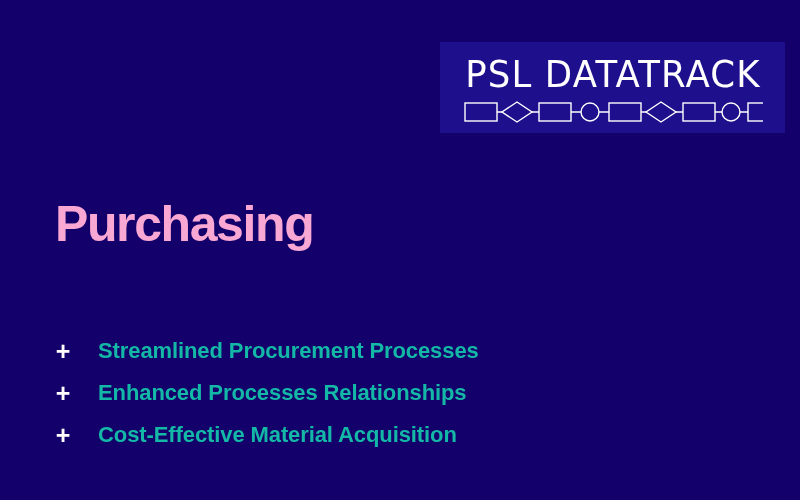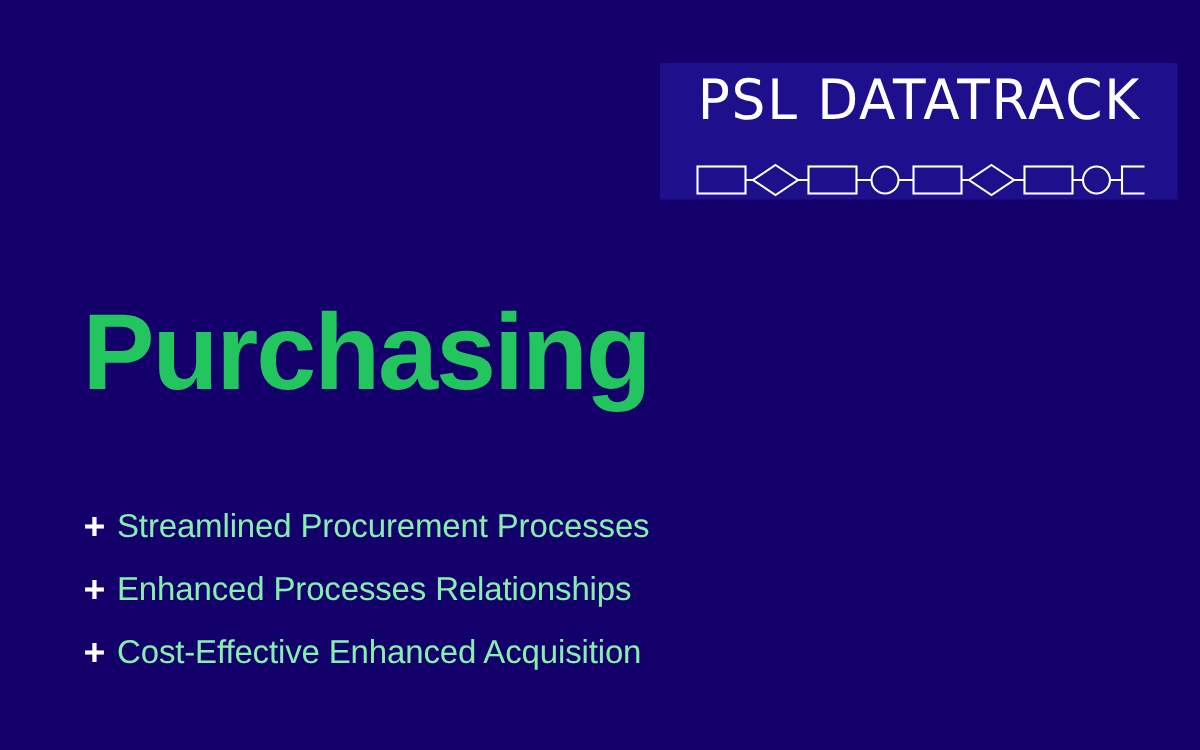--- a/index.html
+++ b/index.html
@@ -27,21 +27,21 @@
   .logo-panel {
     position: absolute;
     left: 440px;
     top: 42px;
     width: 345px;
     height: 91px;
     background: #1E0F8C;
     display: flex;
     flex-direction: column;
     align-items: center;
-    justify-content: space-between;
+    justify-content: center;
     padding-top: 4px;
     box-sizing: border-box;
   }
 
   .logo-wordmark {
     font-family: "DejaVu Sans", sans-serif;
     font-size: 37px;
     font-weight: 400;
     color: #FFFFFF;
     letter-spacing: 1.2px;
@@ -57,23 +57,23 @@
     width: 300px;
     height: 26px;
     display: block;
   }
 
   
   .headline {
     position: absolute;
     left: 55px;
     top: 199px;
-    font-size: 72px;
+    font-size: 50px;
     font-weight: bold;
-    color: #22c55e;
+    color: #f9a8d4;
     letter-spacing: -1.4px;
     line-height: 1.0;
     white-space: nowrap;
   }
 
   
   .bullets {
     position: absolute;
     left: 48px;
     top: 330px;
@@ -92,24 +92,24 @@
     width: 30px;
     flex: 0 0 30px;
     text-align: center;
     color: #FFFFFF;
     font-size: 25px;
     font-weight: bold;
     line-height: 1;
   }
 
   .bullet-text {
-    margin-left: 0;
-    color: #86efac;
+    margin-left: 20px;
+    color: #14b8a6;
     font-size: 22px;
-    font-weight: normal;
+    font-weight: bold;
     letter-spacing: -0.1px;
     white-space: nowrap;
   }
 </style>
 </head>
 <body>
 
 <div class="slide">
 
   <div class="logo-panel">
@@ -147,17 +147,17 @@
     <li class="bullet-row">
       <span class="bullet-marker">+</span>
       <span class="bullet-text">Streamlined Procurement Processes</span>
     </li>
     <li class="bullet-row">
       <span class="bullet-marker">+</span>
       <span class="bullet-text">Enhanced Processes Relationships</span>
     </li>
     <li class="bullet-row">
       <span class="bullet-marker">+</span>
-      <span class="bullet-text">Cost-Effective Enhanced Acquisition</span>
+      <span class="bullet-text">Cost-Effective Material Acquisition</span>
     </li>
   </ul>
 
 </div>
 
 </body></html>

